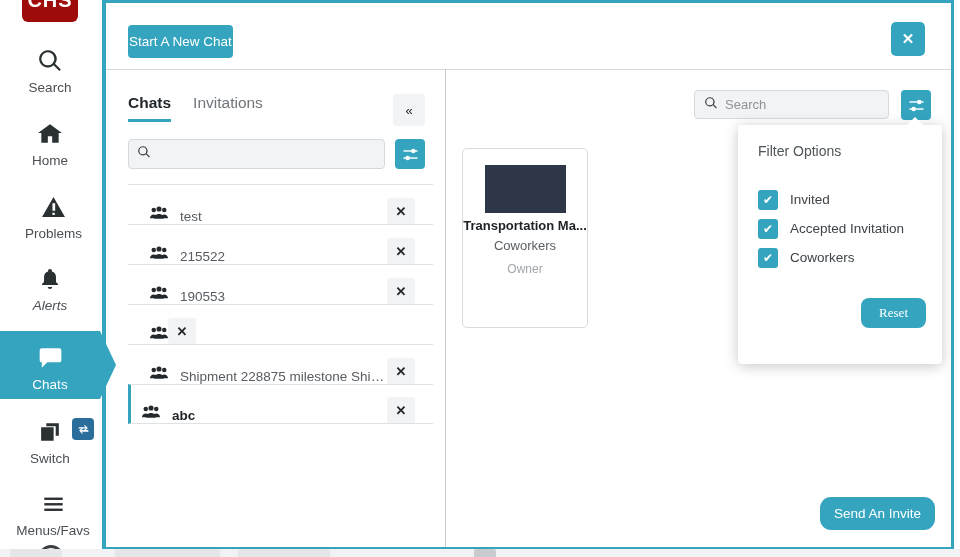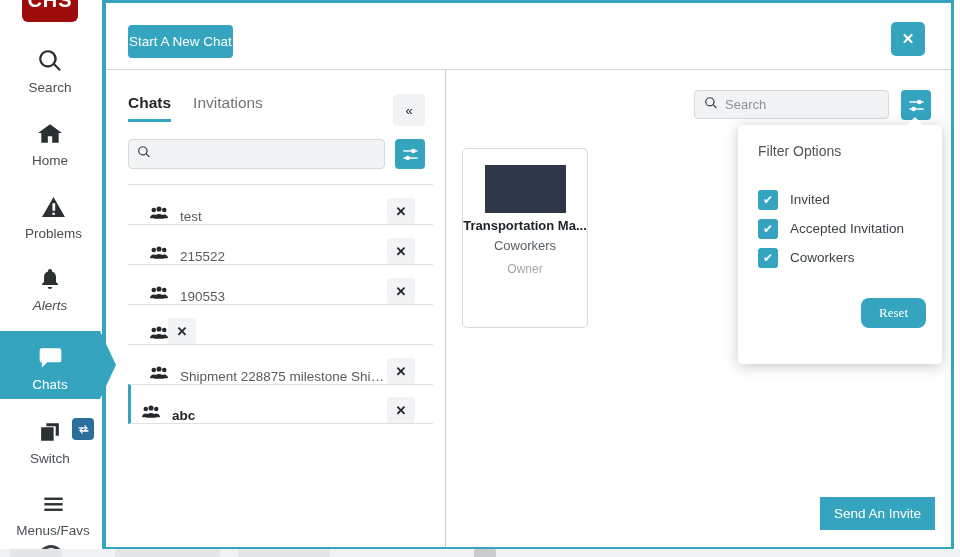--- a/index.html
+++ b/index.html
@@ -193,21 +193,21 @@
   .pop-opt-label { font-size: 13.5px; color: #3d4347; margin-left: 12px; }
   .btn-reset {
     position: absolute; right: 16px; bottom: 36px;
     background: #35a5bf; color: #fff; border: none; border-radius: 8px;
     font-size: 13px; padding: 7px 18px; cursor: pointer;
     font-family: Liberation Serif, serif;
   }
 
   .btn-invite {
     position: absolute; right: 16px; bottom: 17px;
-    background: #35a5bf; color: #fff; border: none; border-radius: 0;
+    background: #35a5bf; color: #fff; border: none; border-radius: 11px;
     font-size: 13.5px; padding: 9px 14px; cursor: pointer;
     font-family: "Liberation Sans", sans-serif;
   }
 
   
   .taskbar {
     position: absolute; left: 0; bottom: 0; width: 960px; height: 8px;
     background: #f1f2f3; z-index: 50;
   }
   .tb-chip { position:absolute; bottom:0; height:8px; background:#e4e6e8; border-radius:2px 2px 0 0;}

